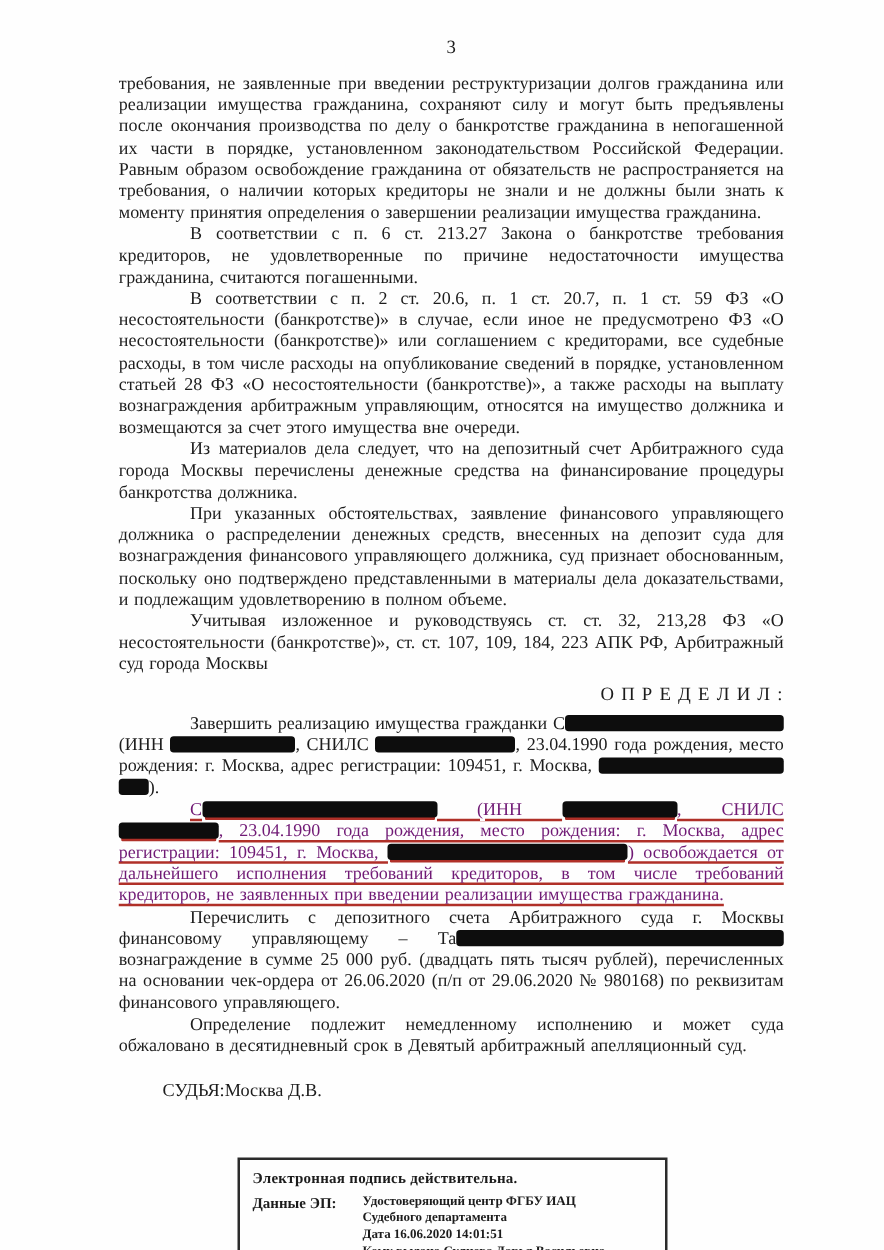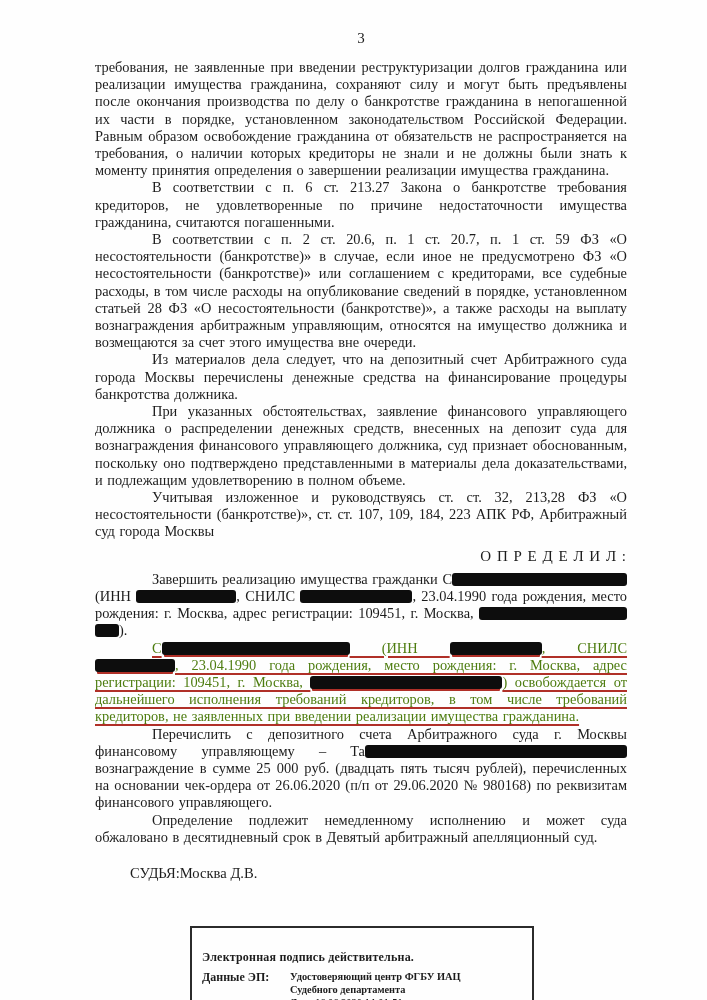--- a/index.html
+++ b/index.html
@@ -40,21 +40,21 @@
     height: 13px;
     background: #0d0d0d;
     border-radius: 3px;
     vertical-align: -2px;
   }
   .w175 { width: 175px; } .w148 { width: 148px; } .w100 { width: 100px; }
   .w112 { width: 112px; } .w24  { width: 24px; }  .w188 { width: 188px; }
   .w92  { width: 92px; }  .w80  { width: 80px; }  .w192 { width: 192px; }
   .w262 { width: 262px; }
   .underline-red {
-    color: #4d7c0f;
+    color: #701a75;
     text-decoration: underline;
     text-decoration-color: var(--accent_red, #b03028);
     text-decoration-thickness: 2px;
     text-underline-offset: 3px;
   }
   .underline-red .rd { box-shadow: 0 4px 0 -2px var(--accent_red, #b03028); }
   .judge-row {
     display: flex;
     font-size: 14.6px;
     margin-top: 19px;
@@ -68,21 +68,20 @@
     border: 2px solid #2b2b2b;
     padding: 7px 8px 8px 10px;
     box-sizing: content-box;
     background: #fefefe;
   }
   .stamp-valid {
     font-size: 12px;
     font-weight: bold;
     letter-spacing: 0.2px;
     margin-bottom: 5px;
-    margin-top: 15px;
   }
   .stamp-row { display: flex; }
   .stamp-label {
     font-size: 12px;
     font-weight: bold;
     width: 88px;
     flex: 0 0 88px;
   }
   .stamp-values {
     font-size: 10.4px;

